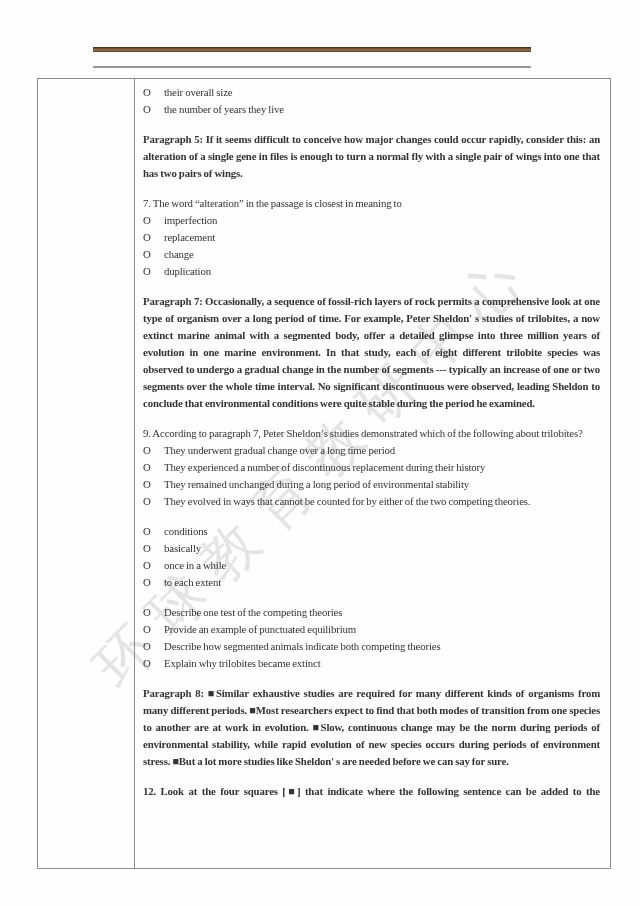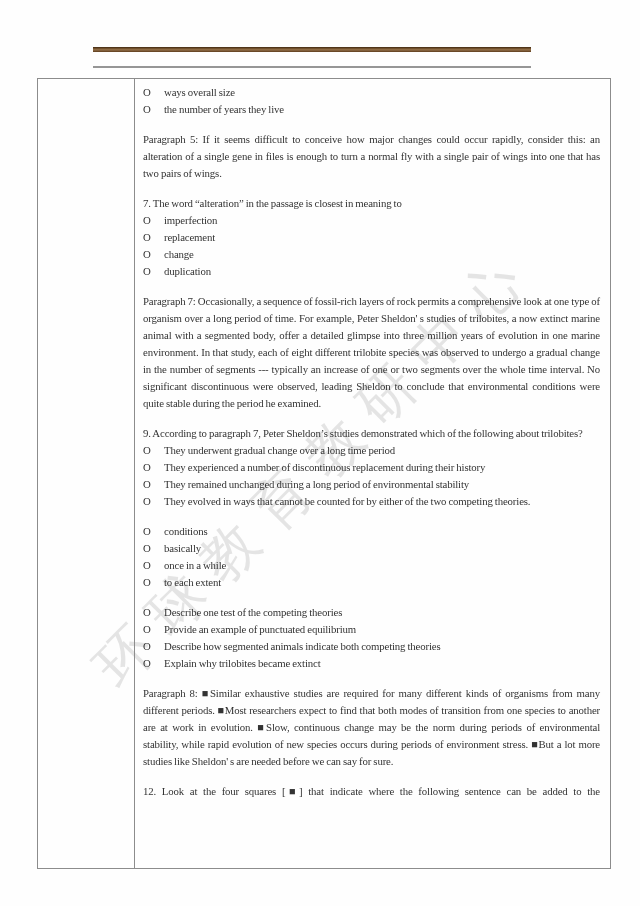--- a/index.html
+++ b/index.html
@@ -70,21 +70,21 @@
     flex: 1;
     padding: 5px 10px 0 8px;
     overflow: hidden;
     font-size: 10.8px;
     line-height: 17px;
     letter-spacing: -0.15px;
     word-spacing: -0.4px;
     color: #333333;
   }
   .block { margin: 0 0 13px 0; }
-  .para { text-align: justify; margin-top: 0; }
+  .para { text-align: justify; margin-top: 0; font-weight: bold; }
   .q-prompt { text-align: justify; }
   .q12 { text-align: justify; text-align-last: justify; margin-bottom: 16px; }
   .opt { display: flex; }
   .radio {
     flex: 0 0 21px;
     width: 21px;
   }
   .opt-text { flex: 1; }
 </style>
 </head>
@@ -97,21 +97,21 @@
 
   <div class="watermark">环球教育教研中心</div>
 
   <div class="doc-table">
     <div class="left-col"></div>
     <div class="content-col">
 
       <div class="block">
         <div class="opt">
           <span class="radio">O</span>
-          <span class="opt-text">ways overall size</span>
+          <span class="opt-text">their overall size</span>
         </div>
         <div class="opt">
           <span class="radio">O</span>
           <span class="opt-text">the number of years they live</span>
         </div>
       </div>
 
       <p class="block para">Paragraph 5: If it seems difficult to conceive how major changes could occur rapidly, consider this: an alteration of a single gene in files is enough to turn a normal fly with a single pair of wings into one that has two pairs of wings.</p>
 
       <div class="block">

